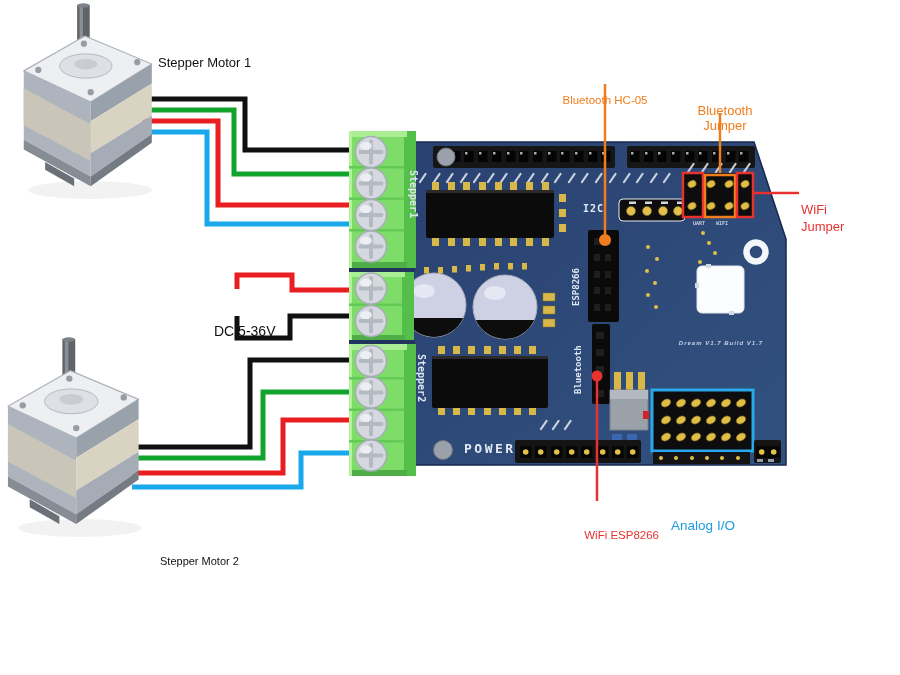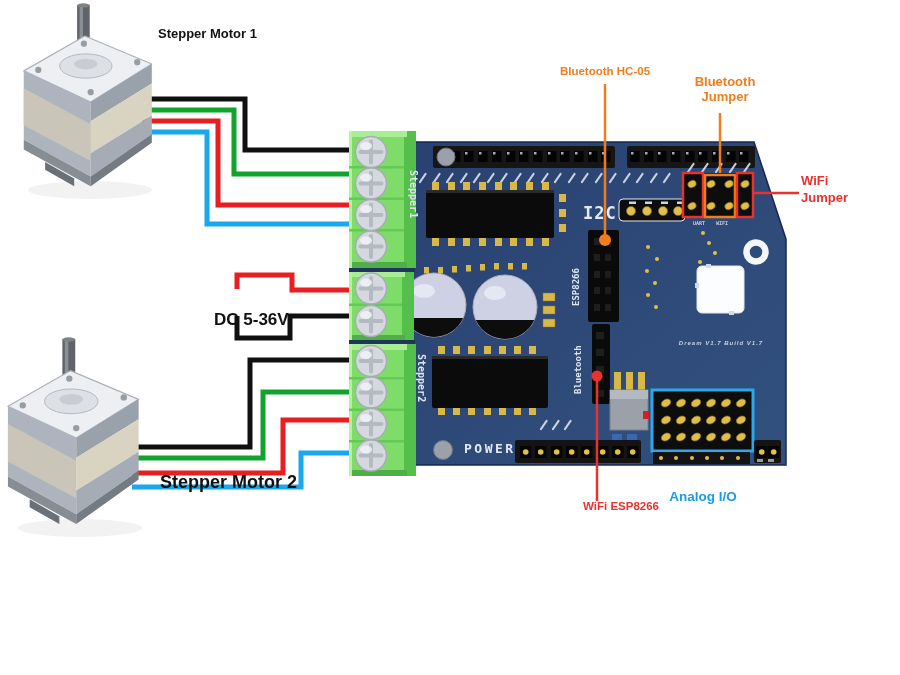--- a/index.html
+++ b/index.html
@@ -1,19 +1,19 @@
 <!DOCTYPE html>
 <html><head>
 <meta charset="utf-8">
 <style>
   html,body { margin:0; padding:0; background:#ffffff; }
   #stage { position:relative; width:900px; height:675px; background:#ffffff; overflow:hidden;
            font-family:"Liberation Sans", sans-serif; }
   #stage svg { position:absolute; left:0; top:0; }
-  .lbl { position:absolute; font-weight:bold; color:#111; white-space:nowrap; }
+  .lbl { position:absolute; font-weight:normal; color:#111; white-space:nowrap;margin-top:29px; }
   .orange { color:#f07d1d; }
   .red    { color:#e73230; }
   .blue   { color:#1b9ce4; }
   .silk   { position:absolute; color:#e3eaf5; font-family:"DejaVu Sans Mono", monospace; font-weight:bold; white-space:nowrap; }
   .silk-v { position:absolute; writing-mode:vertical-rl; text-orientation:mixed; width:14px;
             color:#dfe7f2; font-family:"DejaVu Sans Mono", monospace; font-weight:bold; white-space:nowrap; }
   .flip   { transform:rotate(180deg); transform-origin:center center; }
   .wire   { fill:none; stroke-width:5; }
   .hl     { fill:none; stroke-width:2.5; }
   .ann-line { fill:none; stroke-width:2.5; }
@@ -423,22 +423,22 @@
     <path class="ann-line" d="M605,84 V236" stroke="#f07d1d"></path>
     <circle cx="605" cy="240" r="6" fill="#f07d1d"></circle>
     <path class="ann-line" d="M720,113 V173" stroke="#f07d1d"></path>
     <path class="ann-line" d="M753,193 H799" stroke="#e73230"></path>
     <path class="ann-line" d="M597,381 V501" stroke="#e73230"></path>
     <circle cx="597" cy="376" r="5.5" fill="#e73230"></circle>
   </g>
 </svg>
 
 <div class="lbl" style="left:158px; top:26px; font-size:13px;">Stepper Motor 1</div>
-<div class="lbl" style="left:160px; top:472px; font-size:18px;">Stepper Motor 2</div>
-<div class="lbl" style="left:214px; top:310px; font-size:17px;">DC 5-36V</div>
+<div class="lbl" style="left:160px; top:526px; font-size:11px;">Stepper Motor 2</div>
+<div class="lbl" style="left:214px; top:294px; font-size:14px;">DC 5-36V</div>
 
 <div class="lbl orange" style="left:543px; top:65px; width:124px; text-align:center; font-size:11.5px;">Bluetooth HC-05</div>
 
 <div class="lbl orange" style="left:683px; top:74px; width:84px; text-align:center; font-size:13px; line-height:15px;">
   <div>Bluetooth</div>
   <div>Jumper</div>
 </div>
 
 <div class="lbl red" style="left:801px; top:172px; font-size:13px; line-height:17px;">
   <div>WiFi</div>
@@ -448,18 +448,18 @@
 <div class="lbl red" style="left:535px; top:500px; width:124px; text-align:right; font-size:11.5px;">WiFi ESP8266</div>
 
 <div class="lbl blue" style="left:653px; top:489px; width:100px; text-align:center; font-size:13.5px;">Analog I/O</div>
 
 <div style="position:absolute; left:661px; top:340px; width:120px; text-align:center; font-size:6px; font-weight:bold; color:#c6d2e4; letter-spacing:1px; font-style:italic;">Dream V1.7 Build V1.7</div>
 
 <div class="silk-v" style="left:405px; top:170px; height:84px; font-size:10px;">Stepper1</div>
 <div class="silk-v" style="left:413px; top:354px; height:84px; font-size:10px;">Stepper2</div>
 <div class="silk-v flip" style="left:571px; top:252px; height:54px; font-size:9px;">ESP8266</div>
 <div class="silk-v flip" style="left:573px; top:306px; height:88px; font-size:9px;">Bluetooth</div>
-<div class="silk" style="left:583px; top:203px; font-size:17px; letter-spacing:1px;">I2C</div>
+<div class="silk" style="left:583px; top:203px; font-size:10px; letter-spacing:1px;">I2C</div>
 <div class="silk" style="left:464px; top:441px; font-size:13px; letter-spacing:2.5px;text-align:center;">POWER</div>
 <div class="silk" style="left:693px; top:220px; font-size:5px; color:#c8d2e2;">UART</div>
 <div class="silk" style="left:716px; top:220px; font-size:5px; color:#c8d2e2;">WIFI</div>
 
 </div>
 
 </body></html>

